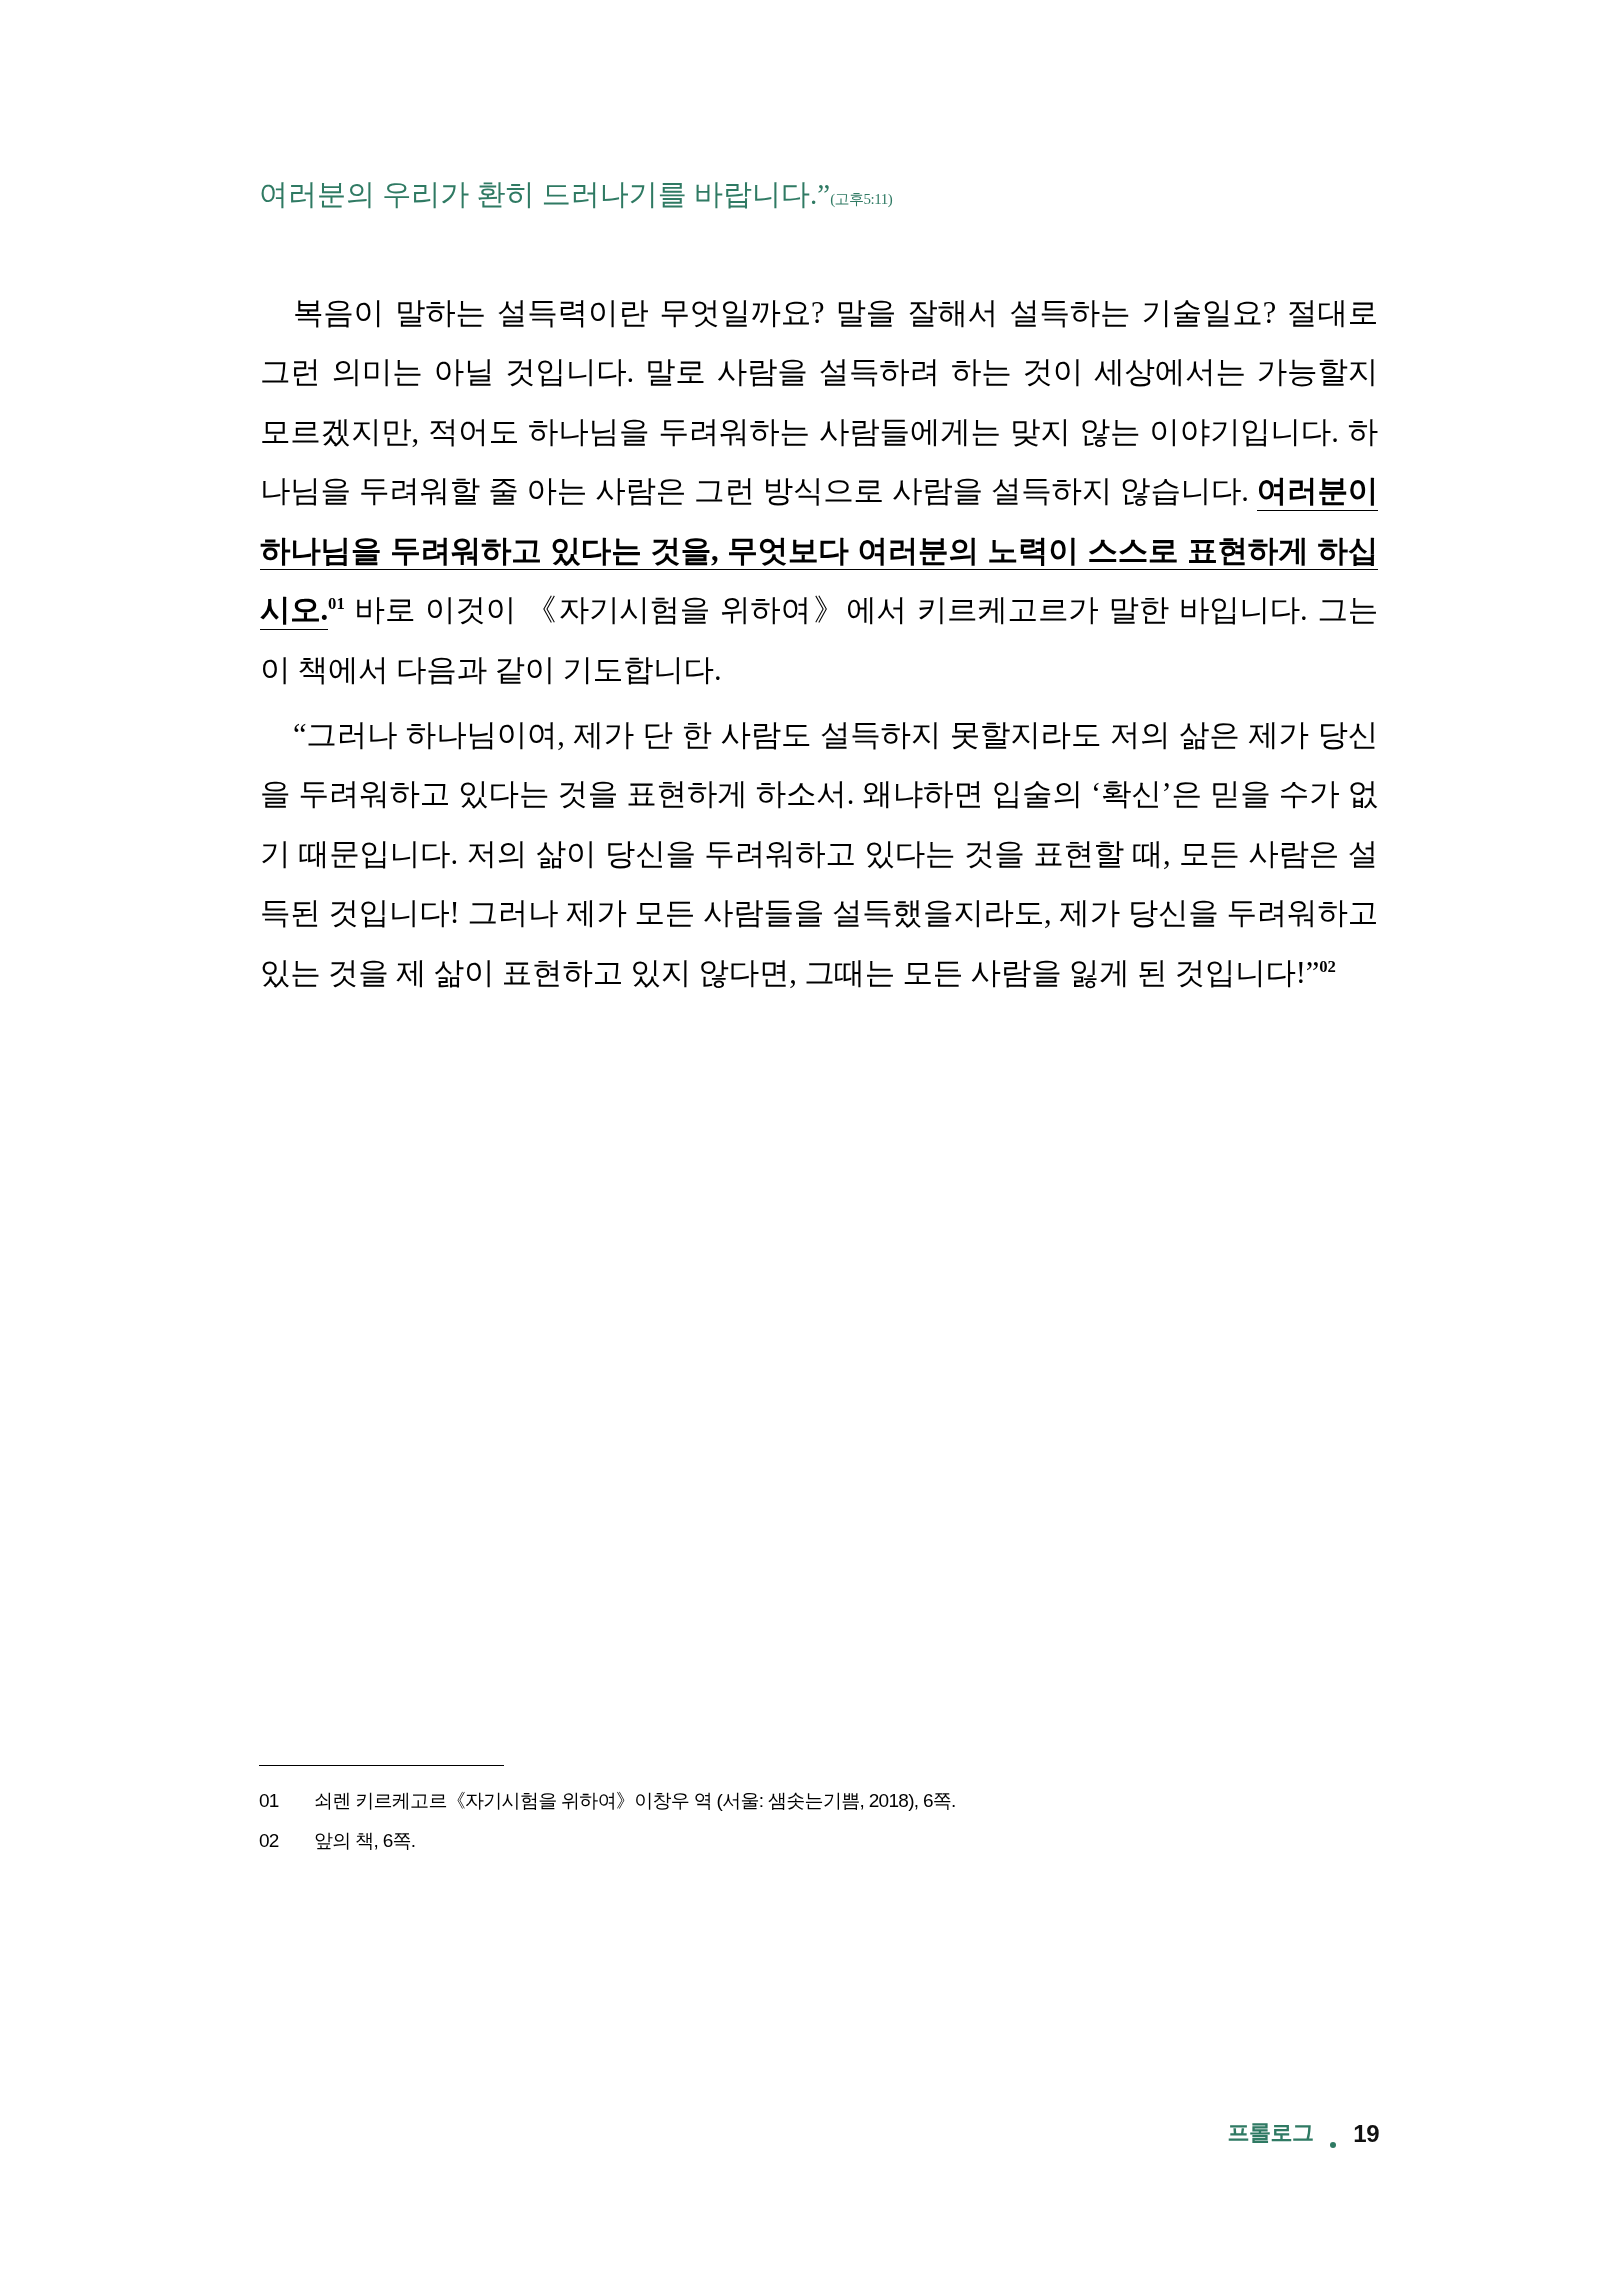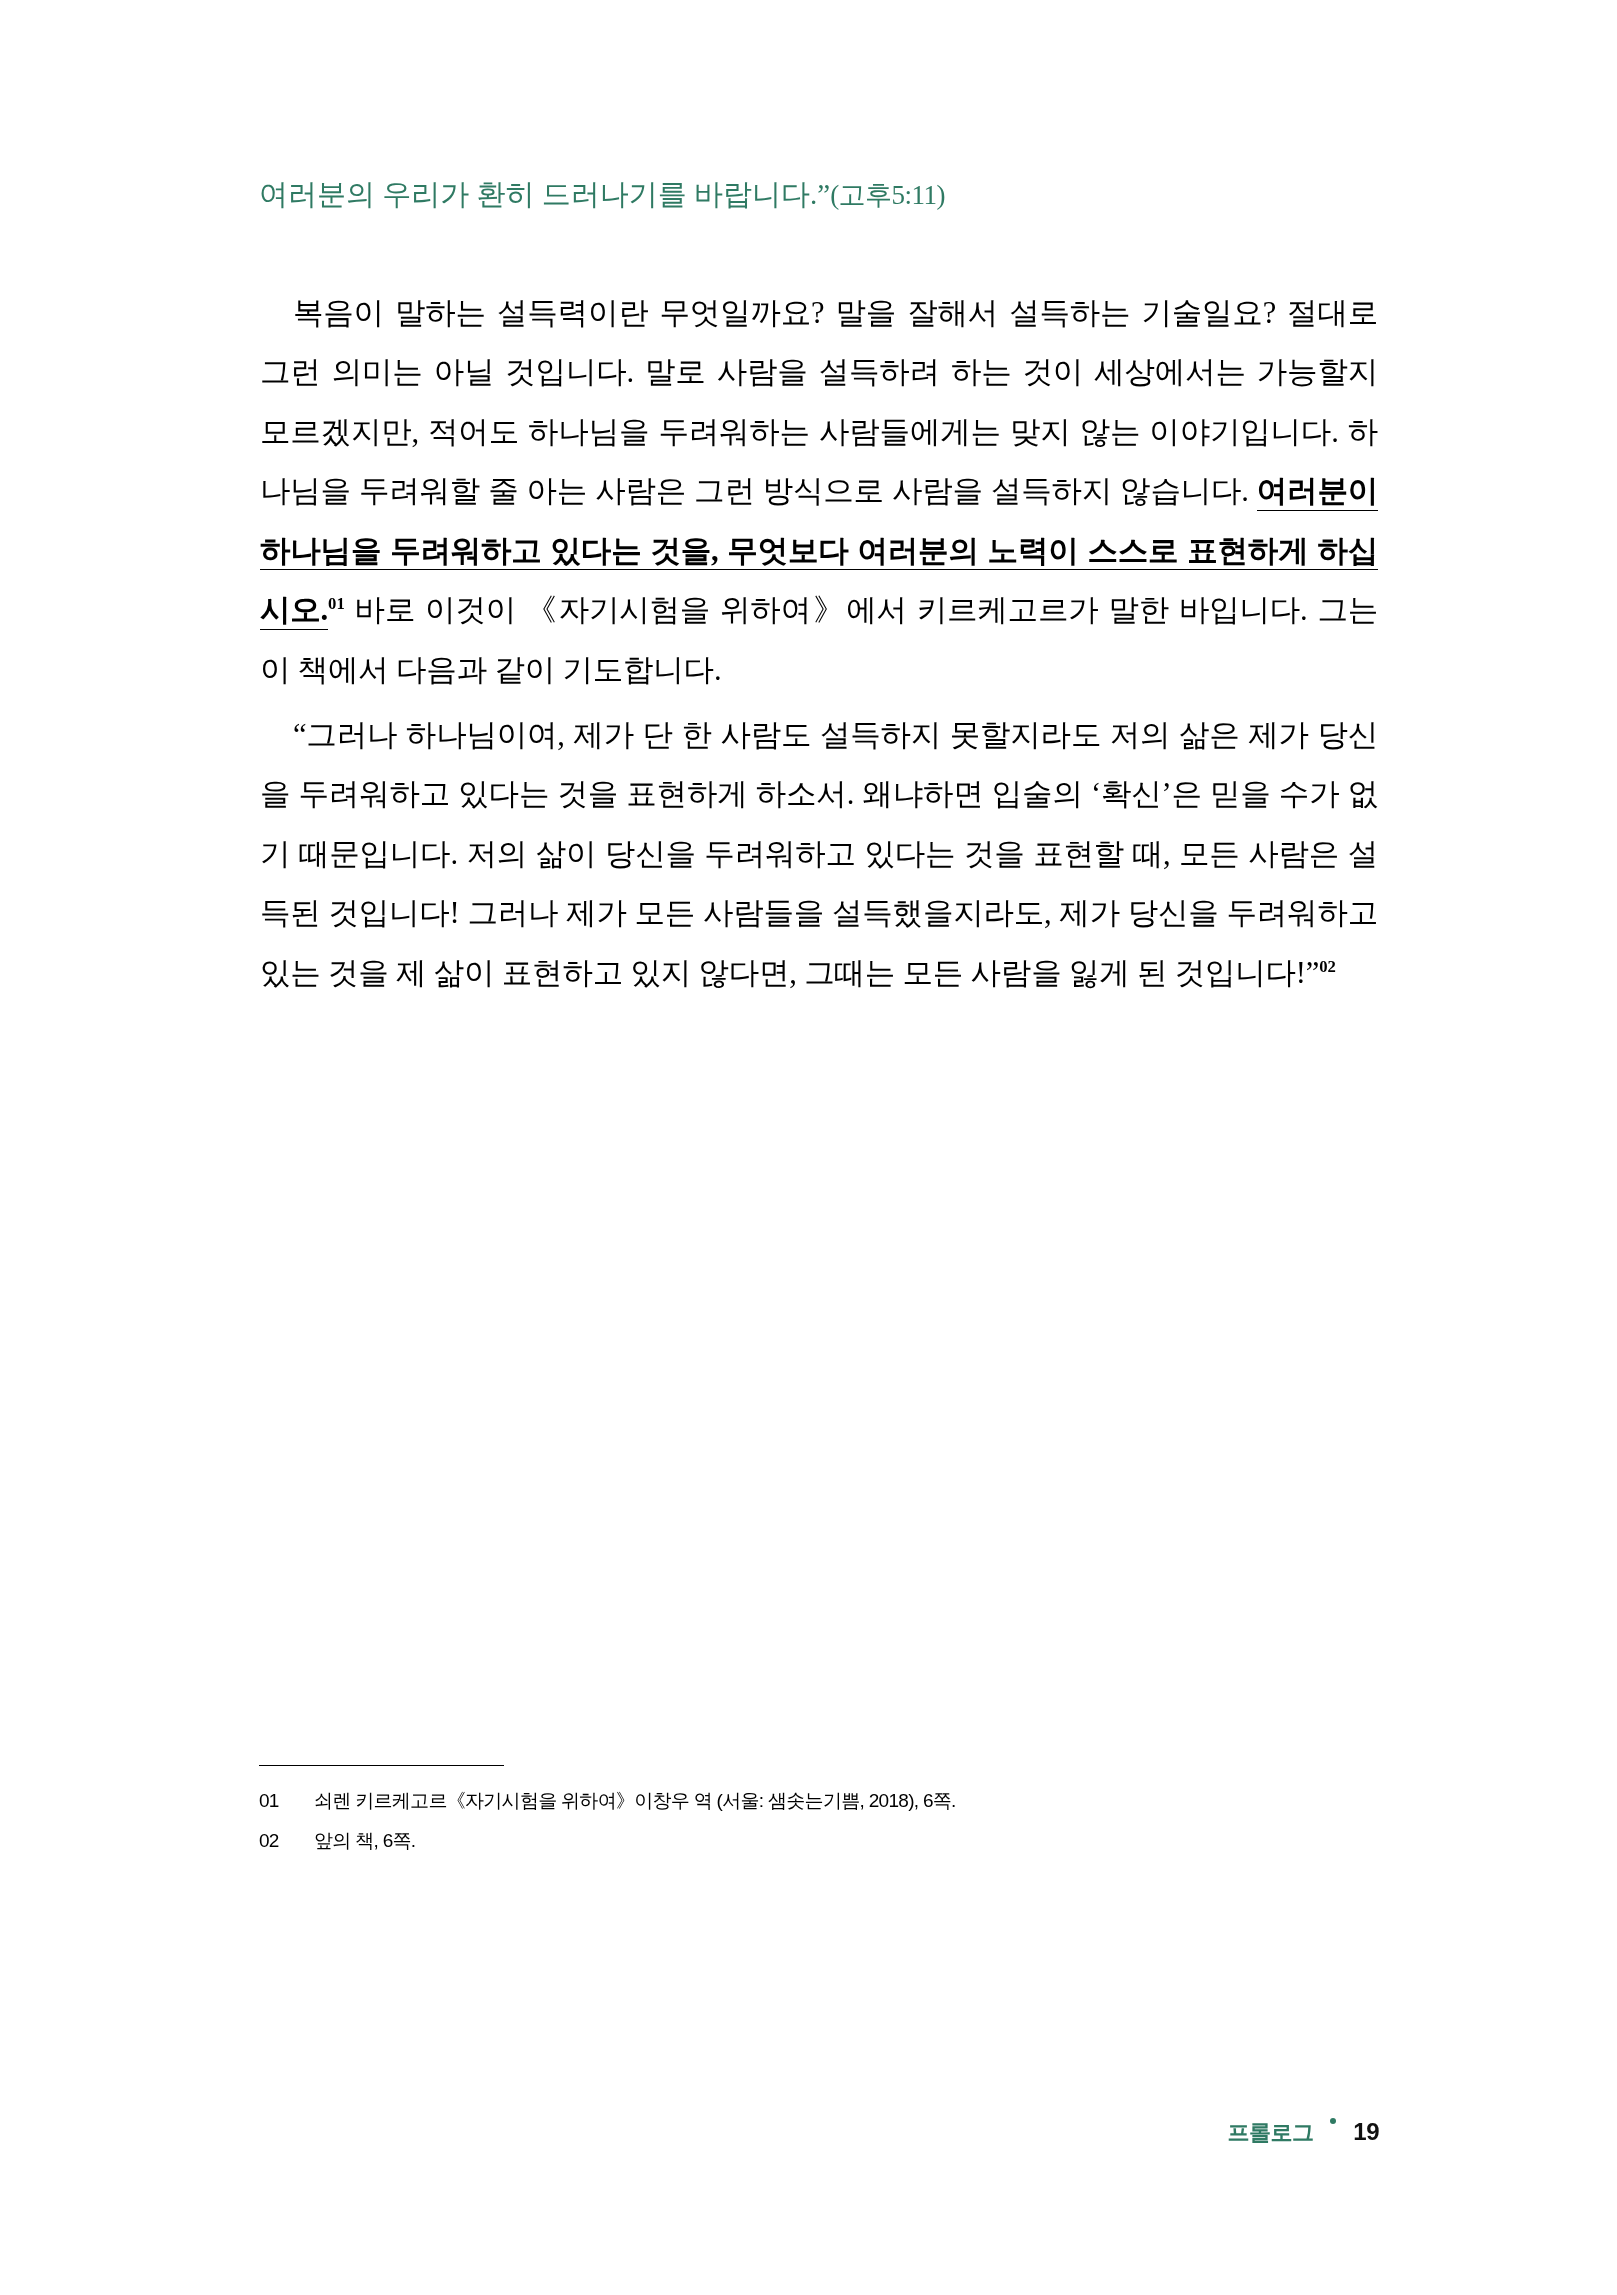--- a/index.html
+++ b/index.html
@@ -35,21 +35,21 @@
 
   .verse-line {
     font-family: "Liberation Serif", serif;
     font-size: 29px;
     line-height: 1.3;
     color: #2f7a63;
     margin: 0 0 0 0;
     white-space: nowrap;
   }
   .verse-line .ref {
-    font-size: 27px;
+    font-size: 15px;
     color: #2f7a63;
     letter-spacing: -0.5px;
   }
 
   .para {
     font-size: 30.5px;
     line-height: 1.95;
     margin: 1px;
     text-align: justify;
     text-justify: inter-character;
@@ -104,21 +104,21 @@
   .fn-text {
     flex: 1 1 auto;
   }
 
   
   .footer {
     position: absolute;
     right: 239px;
     bottom: 147px;
     display: flex;
-    align-items: flex-start;
+    align-items: flex-end;
     gap: 15px;
     margin-top: 34px;
   }
   .footer-label {
     font-family: "Liberation Sans", sans-serif;
     font-size: 22px;
     font-weight: bold;
     color: #2f7a63;
     letter-spacing: -0.5px;
   }

